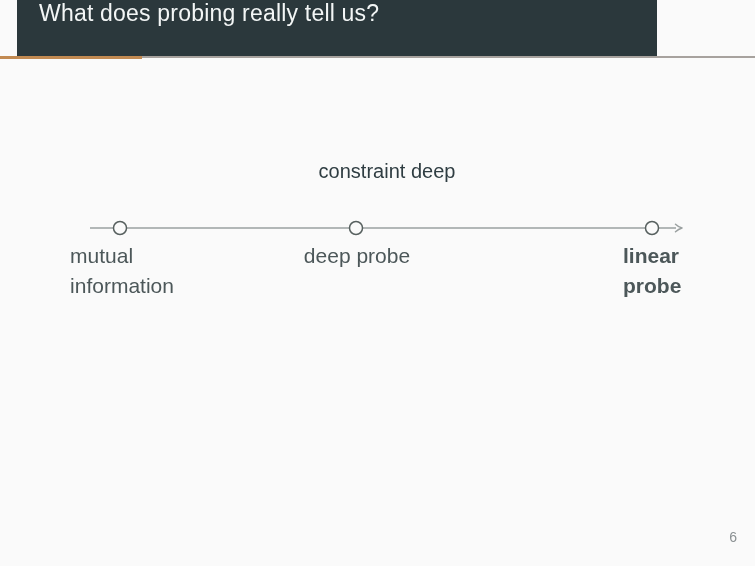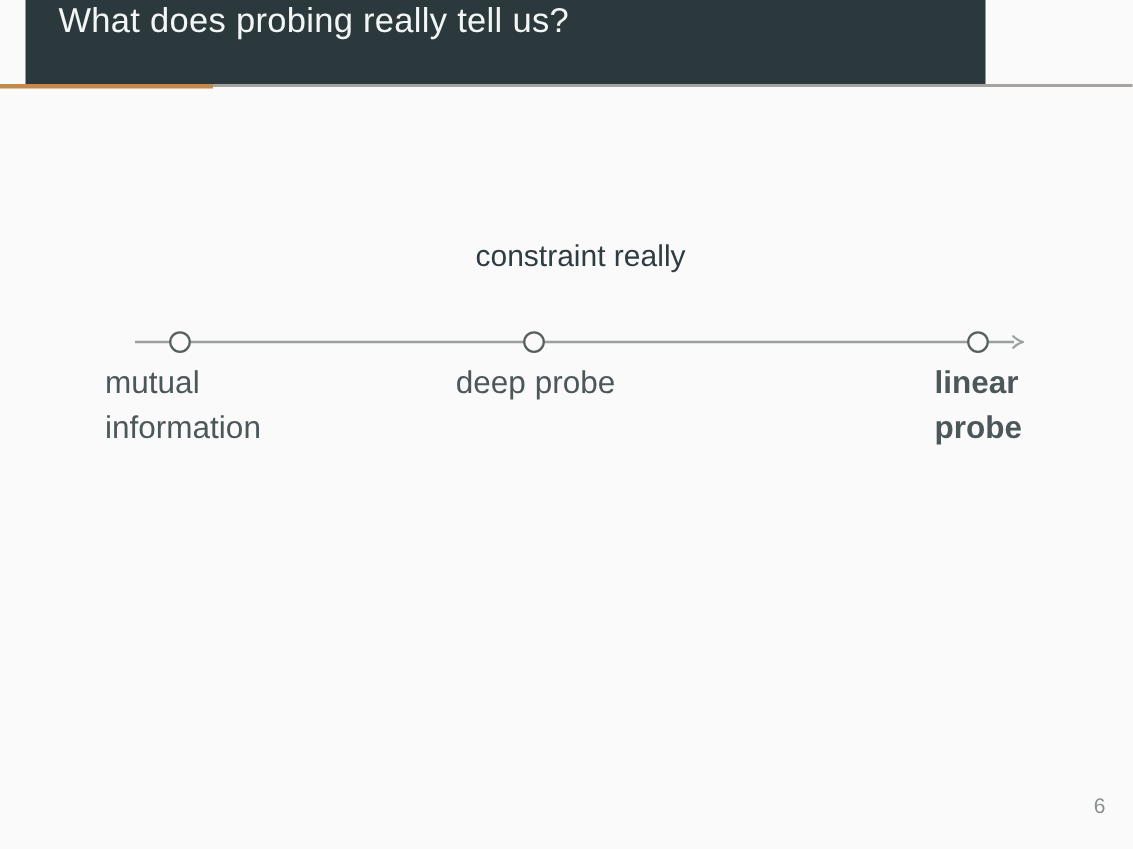--- a/index.html
+++ b/index.html
@@ -96,21 +96,21 @@
 
   <div class="header">
     <div class="title">What does probing really tell us?</div>
   </div>
 
   <div class="progress">
     <div class="track"></div>
     <div class="fill"></div>
   </div>
 
-  <div class="axis-title">constraint really</div>
+  <div class="axis-title">constraint deep</div>
 
   <svg class="axis-svg" viewBox="0 0 612 26" xmlns="http://www.w3.org/2000/svg">
 
     <line x1="10" y1="12" x2="596" y2="12" stroke="#9aa0a0" stroke-width="1.6"></line>
 
     <path d="M 595.5 8.2 Q 598.5 11 602 12 Q 598.5 13 595.5 15.8" fill="none" stroke="#9aa0a0" stroke-width="1.5" stroke-linecap="round" stroke-linejoin="round"></path>
 
     <circle cx="40" cy="12" r="6.5" fill="#fafafa" stroke="#57605f" stroke-width="1.5"></circle>
     <circle cx="276" cy="12" r="6.5" fill="#fafafa" stroke="#57605f" stroke-width="1.5"></circle>
     <circle cx="572" cy="12" r="6.5" fill="#fafafa" stroke="#57605f" stroke-width="1.5"></circle>

